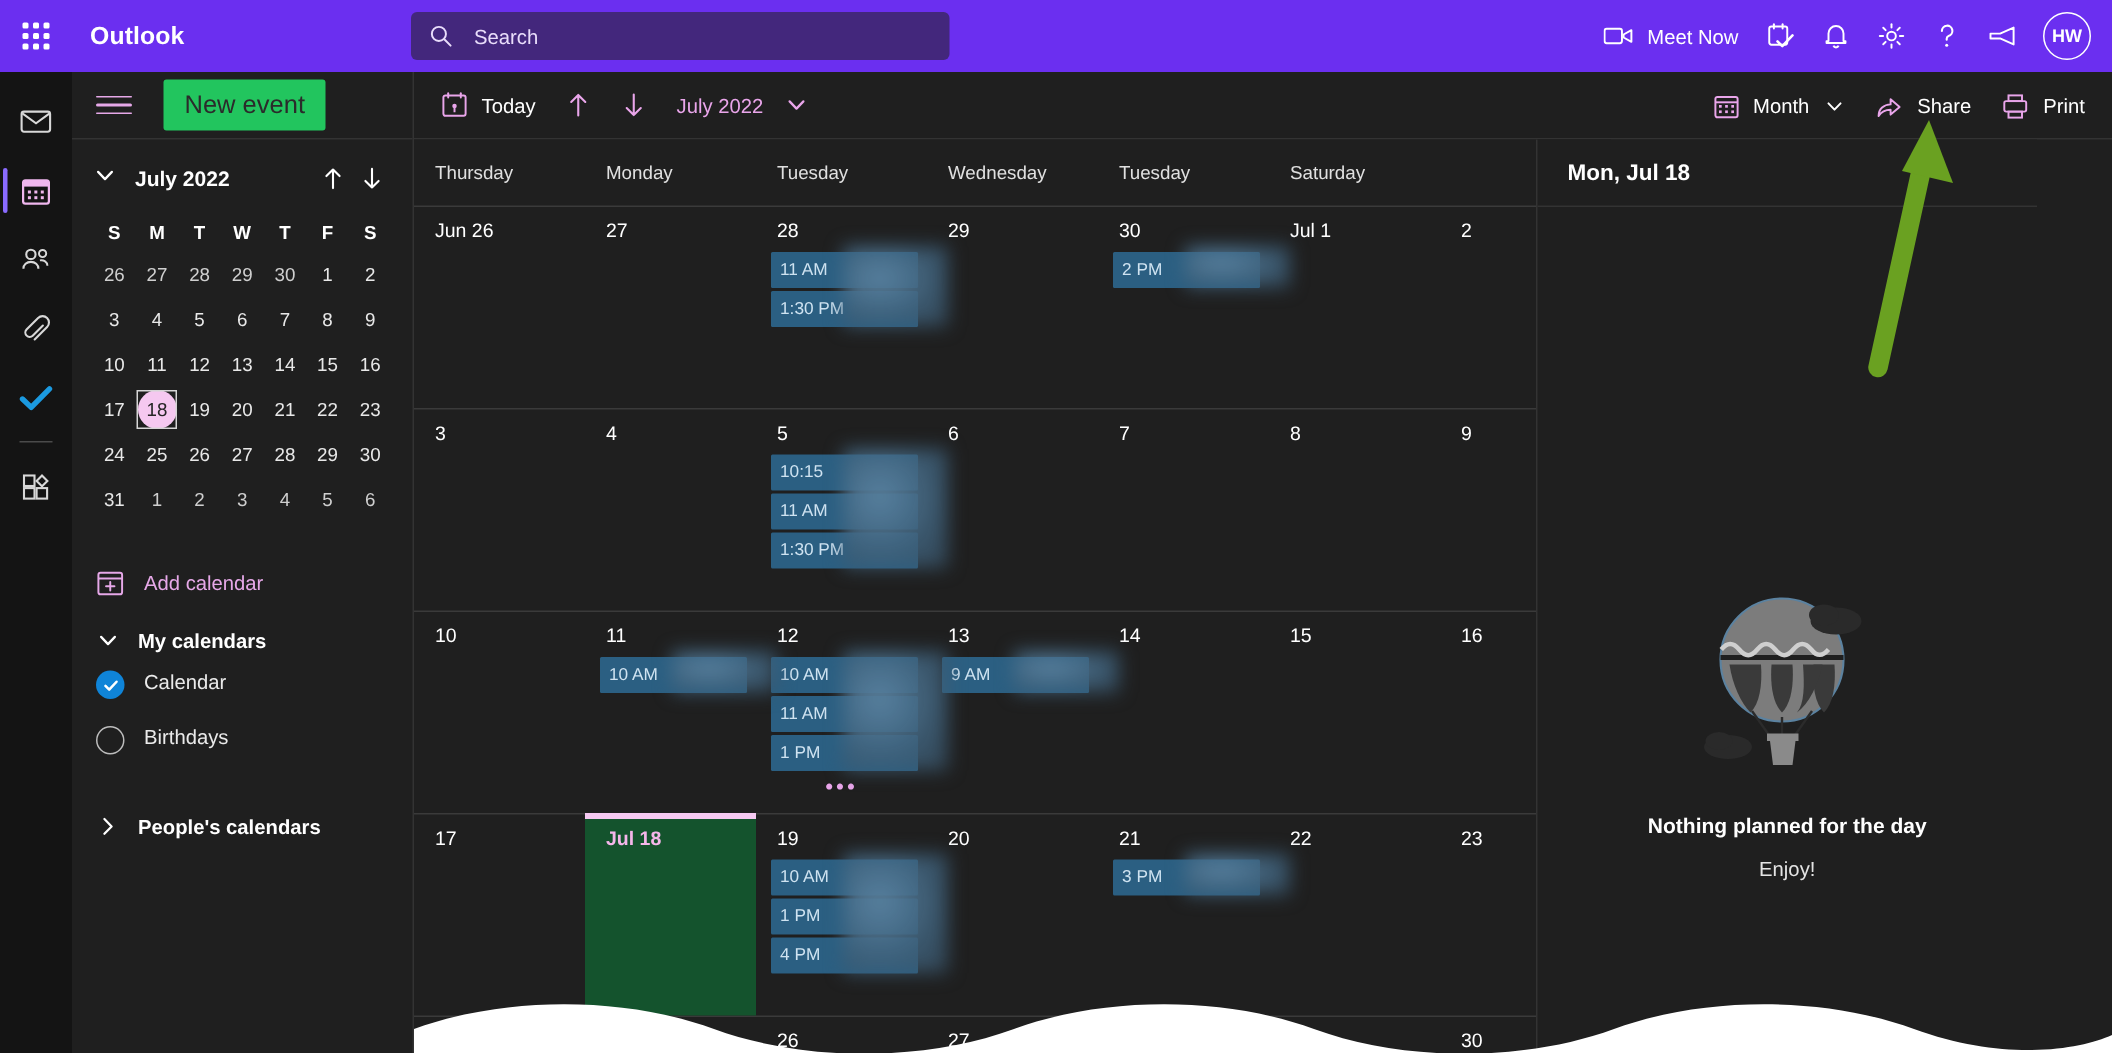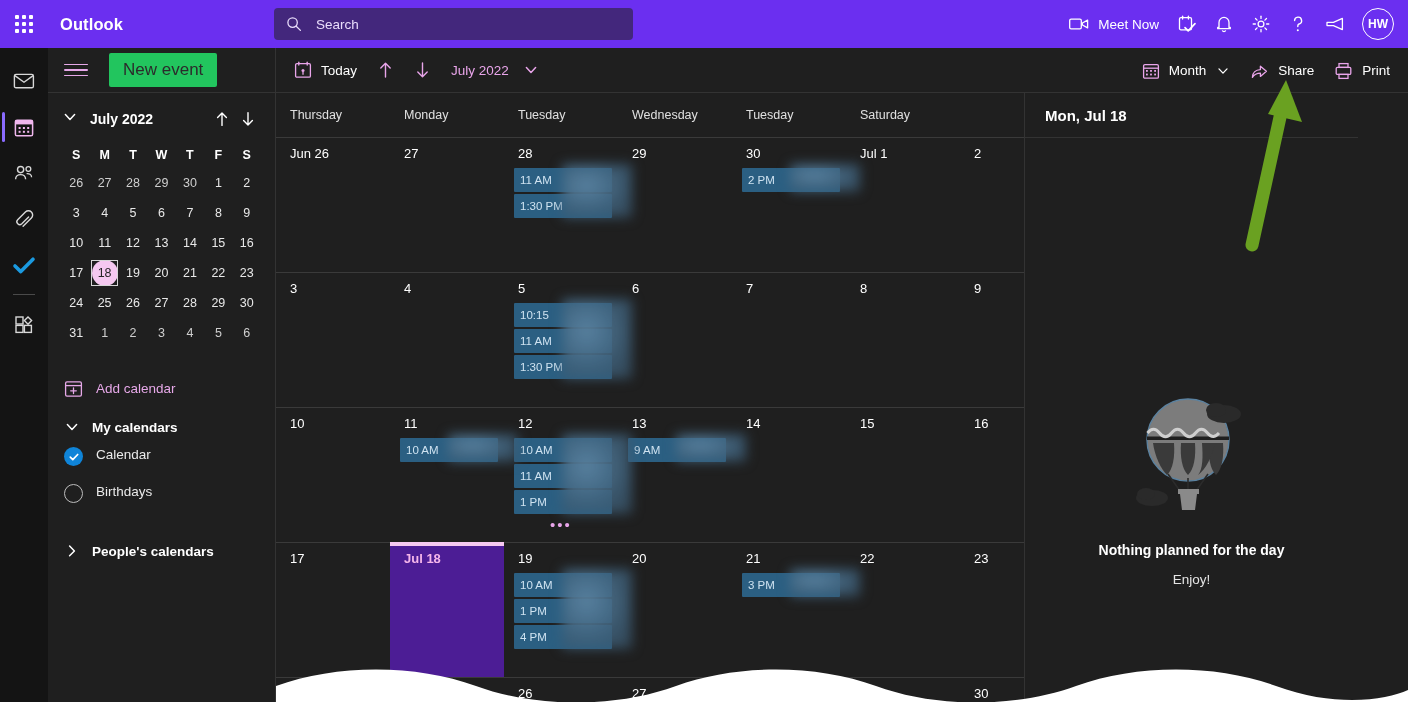--- a/index.html
+++ b/index.html
@@ -95,21 +95,21 @@
   .tb-right { position: absolute; right: 8px; top: 0; height: 45px; display: flex; align-items: center; }
 
   
   .calarea { position: absolute; left: 276px; top: 93px; width: 798px; height: 609px; background: #1f1f1f; overflow: hidden; }
   .dowrow { display: grid; grid-template-columns: repeat(7, 1fr); height: 45px; border-bottom: 1px solid #3a3a3a; }
   .dowrow div { display: flex; align-items: center; padding-left: 14px; color: #e0e0e0; font-size: 12.5px; }
   .weeks { position: relative; }
   .week { display: grid; grid-template-columns: repeat(7, 1fr); height: 135px; border-bottom: 1px solid #3a3a3a; }
   .daycell { position: relative; padding: 8px 0 0 0; cursor: pointer; }
   .daycell .dnum { color: #ffffff; font-size: 13px; padding-left: 14px; display: block; }
-  .daycell.selected { background: #4c1d95; }
+  .daycell.selected { background: #14532d; }
   .daycell.selected .dnum { color: #f5b6ea; font-weight: bold; }
   .daycell.selected::before { content: ""; position: absolute; left: 0; right: 0; top: -1px; height: 4px; background: #f6c9f2; }
   .events { margin-top: 7px; position: relative; }
   .evt { position: relative; height: 24px; margin-bottom: 2px; display: flex; align-items: center; cursor: pointer; }
   .evt .bar { position: absolute; left: 10px; top: 0; height: 24px; background: #2b5f82; width: 98px; border-radius: 1px; }
   .evt .t { position: relative; color: #cfe3f1; font-size: 11.5px; padding-left: 16px; z-index: 2; }
   .blurblob {
     position: absolute; border-radius: 2px; z-index: 3;
     background: radial-gradient(ellipse at 35% 40%, rgba(90,130,160,.95), rgba(62,95,120,.85) 60%, rgba(55,80,100,.75));
     filter: blur(6px); pointer-events: none;

